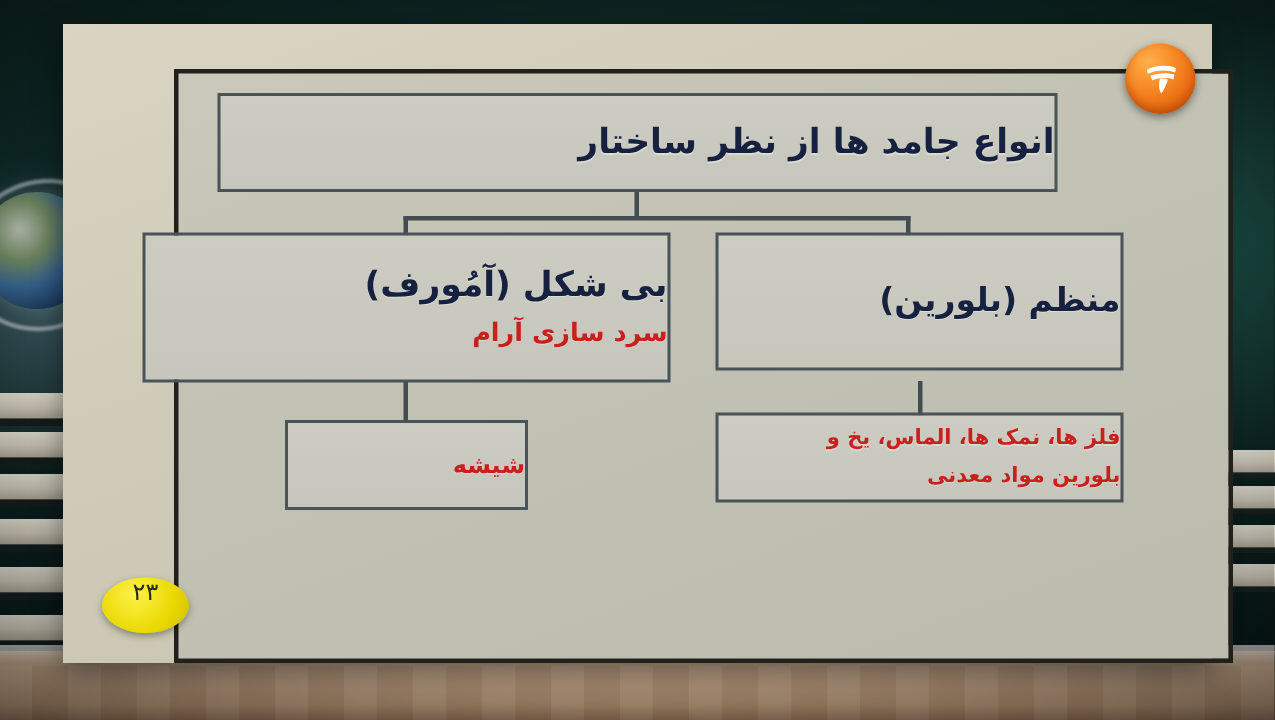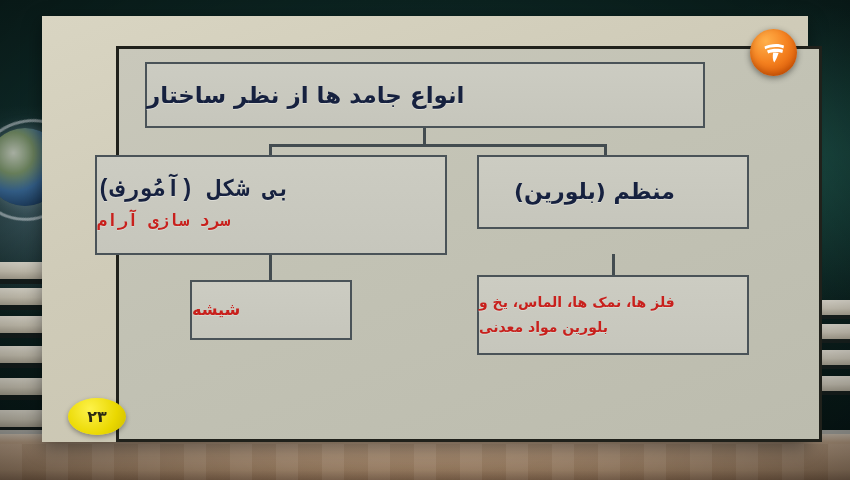--- a/index.html
+++ b/index.html
@@ -67,50 +67,50 @@
     border:3px solid #20211b;
     background:linear-gradient(160deg,#c9c8bb 0%,#c2c2b4 45%,#bcbcae 100%);
   }
 
   
   .chart{position:absolute;left:0;top:0;width:850px;height:480px;pointer-events:none;}
   .node{
     position:absolute;box-sizing:border-box;
     border:2px solid #4a5358;
     background:linear-gradient(180deg,#ccccc2 0%,#c6c6bc 100%);
-    display:flex;flex-direction:column;align-items:flex-end;justify-content:center;
+    display:flex;flex-direction:column;align-items:flex-start;justify-content:center;
     text-align:center;pointer-events:auto;
   }
   #node-title{left:145px;top:62px;width:560px;height:66px;}
-  #node-amorphous{left:95px;top:155px;width:352px;height:100px;font-family:Liberation Mono, monospace;}
-  #node-crystalline{left:477px;top:155px;width:272px;height:74px;padding-left:35px;}
+  #node-amorphous{left:95px;top:155px;width:352px;height:100px;}
+  #node-crystalline{left:477px;top:155px;width:272px;height:92px;padding-left:35px;}
   #node-glass{left:190px;top:280px;width:162px;height:60px;}
-  #node-examples{left:477px;top:275px;width:272px;height:80px;}
+  #node-examples{left:477px;top:275px;width:272px;height:60px;}
 
   .t-navy{
     color:#16213f;font-weight:bold;font-size:23px;line-height:1.25;
     text-shadow:0 1px 0 rgba(255,255,255,.35);letter-spacing:.2px;
   }
   .t-navy.sm{font-size:22px;}
   .t-red{
     color:#c8201c;font-weight:bold;font-size:17px;line-height:1.35;
     text-shadow:0 1px 0 rgba(255,255,255,.28);margin-top:7px;
   }
   .t-red.tiny{font-size:14px;margin-top:0;}
   .t-red.solo{font-size:16px;margin-top:0;}
 
   .conn{position:absolute;background:#434c50;pointer-events:none;}
 
   
   .page-badge{
-    position:absolute;left:68px;top:398px;width:58px;height:37px;border-radius:50%;
+    position:absolute;left:68px;top:385px;width:58px;height:37px;border-radius:50%;
     background:radial-gradient(circle at 38% 30%,#fdf24a 0%,#ead800 60%,#cdbb00 100%);
     box-shadow:0 2px 5px rgba(0,0,0,.35);
-    display:flex;align-items:center;justify-content:center;
-    color:#2b2a12;font-weight:bold;font-size:16px;
+    display:flex;align-items:flex-start;justify-content:center;
+    color:#2b2a12;font-weight:normal;font-size:16px;
   }
 
   
   .logo{
     position:absolute;left:750px;top:29px;width:47px;height:47px;border-radius:50%;
     background:radial-gradient(circle at 34% 26%,#ffb04a 0%,#f58220 45%,#e2630c 78%,#bf4d06 100%);
     box-shadow:0 2px 6px rgba(0,0,0,.45), inset 0 -3px 6px rgba(140,50,0,.45);
     display:flex;align-items:center;justify-content:center;
   }
 </style>

